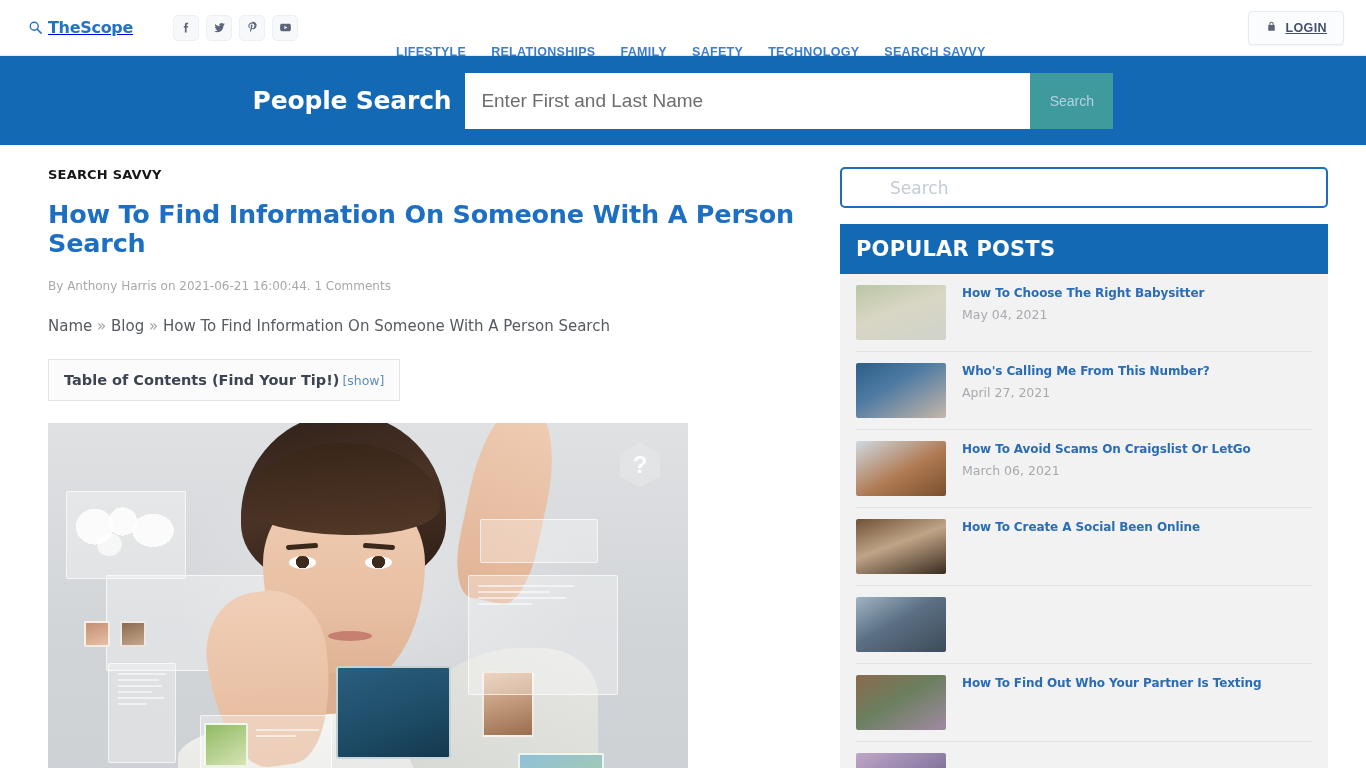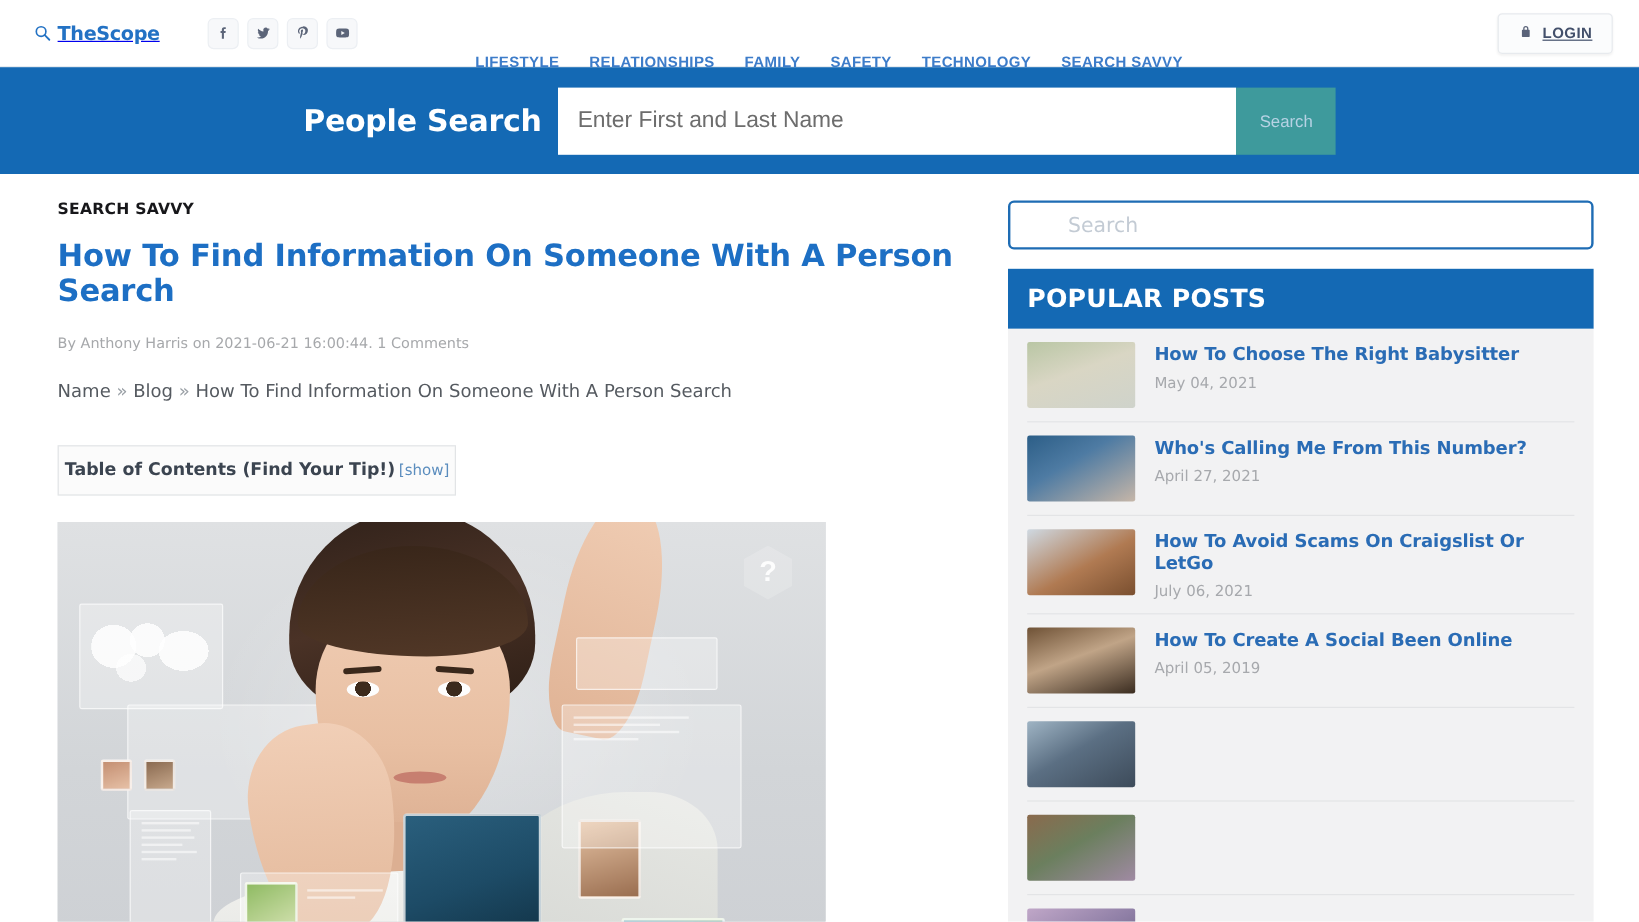--- a/index.html
+++ b/index.html
@@ -117,25 +117,25 @@
     font-family: "DejaVu Sans", sans-serif;
   }
   .crumbs {
     margin-top: 24px;
     font-size: 15px; color: #555a60;
     font-family: "DejaVu Sans", sans-serif;
   }
   .crumbs .sep { color: #9aa0a6; }
 
   .toc {
-    margin-top: 36px;
+    margin-top: 24px;
     display: inline-block;
     border: 1px solid #e2e4e6;
     background: #fbfbfb;
-    padding: 11px 5px;
+    padding: 11px 15px;
   }
   .toc-title {
     font-size: 14.5px; font-weight: 700; color: #3b4450;
     font-family: "DejaVu Sans", sans-serif;
   }
   .toc-toggle {
     font-size: 12.5px; color: #5b8dbe; font-weight: 400;
     margin-left: 3px;
     font-family: "DejaVu Sans", sans-serif;
   }
@@ -274,23 +274,24 @@
   .t1 { background: linear-gradient(160deg,#b9c6a4 0%,#d9d6c4 45%,#cfd3cb 100%); }
   .t2 { background: linear-gradient(150deg,#2c5e87 0%,#4e7ba3 40%,#c6b6a8 100%); }
   .t3 { background: linear-gradient(150deg,#cfd9e2 0%,#b07a52 55%,#7a4f2f 100%); }
   .t4 { background: linear-gradient(160deg,#6f5236 0%,#c0a487 45%,#3a2c20 100%); }
   .t5 { background: linear-gradient(150deg,#9fb4c4 0%,#5b6f83 45%,#3d4b5a 100%); }
   .t6 { background: linear-gradient(150deg,#8a6a4d 0%,#6b7f5e 45%,#a08aa3 100%); }
   .t7 { background: linear-gradient(150deg,#c0a7c8 0%,#8f7fa6 50%,#5d5670 100%); }
   .pop-body { padding-top: 1px; }
   .pop-title {
     display: block;
-    font-size: 15px; font-weight: 700; color: #2a6cb5;
+    font-size: 12px; font-weight: 700; color: #2a6cb5;
     text-decoration: none; letter-spacing: -.1px;
     font-family: "DejaVu Sans", sans-serif;
+    text-align: center;
   }
   .pop-date {
     display: block; margin-top: 7px;
     font-size: 12.5px; color: #a7a9ad;
     font-family: "DejaVu Sans", sans-serif;
   }
 </style>
 </head>
 <body>
 
@@ -455,39 +456,39 @@
         <div class="pop-body">
           <a class="pop-title" href="#">Who's Calling Me From This Number?</a>
           <span class="pop-date">April 27, 2021</span>
         </div>
       </div>
 
       <div class="pop-item">
         <div class="thumb t3"></div>
         <div class="pop-body">
           <a class="pop-title" href="#">How To Avoid Scams On Craigslist Or LetGo</a>
-          <span class="pop-date">July 06, 2021</span>
+          <span class="pop-date">March 06, 2021</span>
         </div>
       </div>
 
       <div class="pop-item">
         <div class="thumb t4"></div>
         <div class="pop-body">
           <a class="pop-title" href="#">How To Create A Social Been Online</a>
-          <span class="pop-date">April 05, 2019</span>
         </div>
       </div>
 
       <div class="pop-item">
         <div class="thumb t5"></div>
       </div>
 
       <div class="pop-item">
         <div class="thumb t6"></div>
         <div class="pop-body">
+          <a class="pop-title" href="#">How To Find Out Who Your Partner Is Texting</a>
         </div>
       </div>
 
       <div class="pop-item">
         <div class="thumb t7"></div>
         <div class="pop-body">
           <a class="pop-title" href="#"></a>
           <span class="pop-date"></span>
         </div>
       </div>

